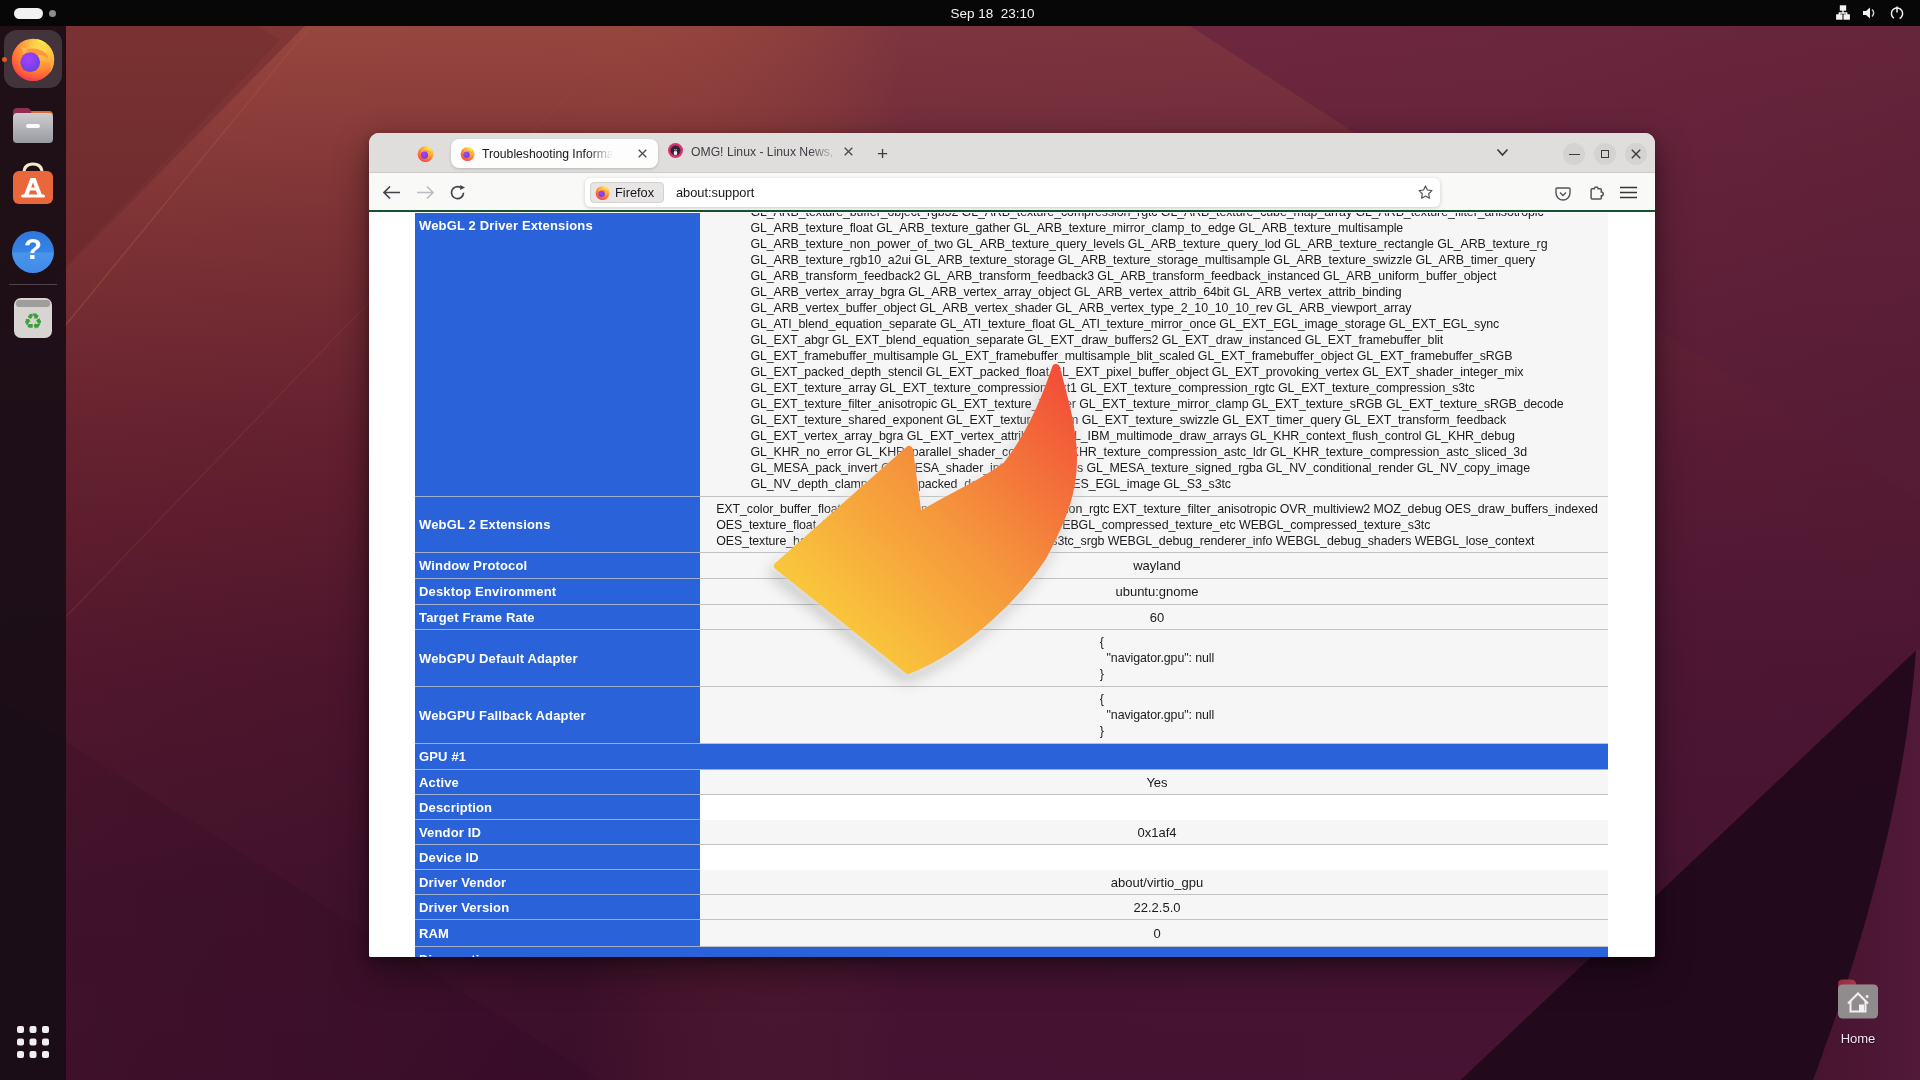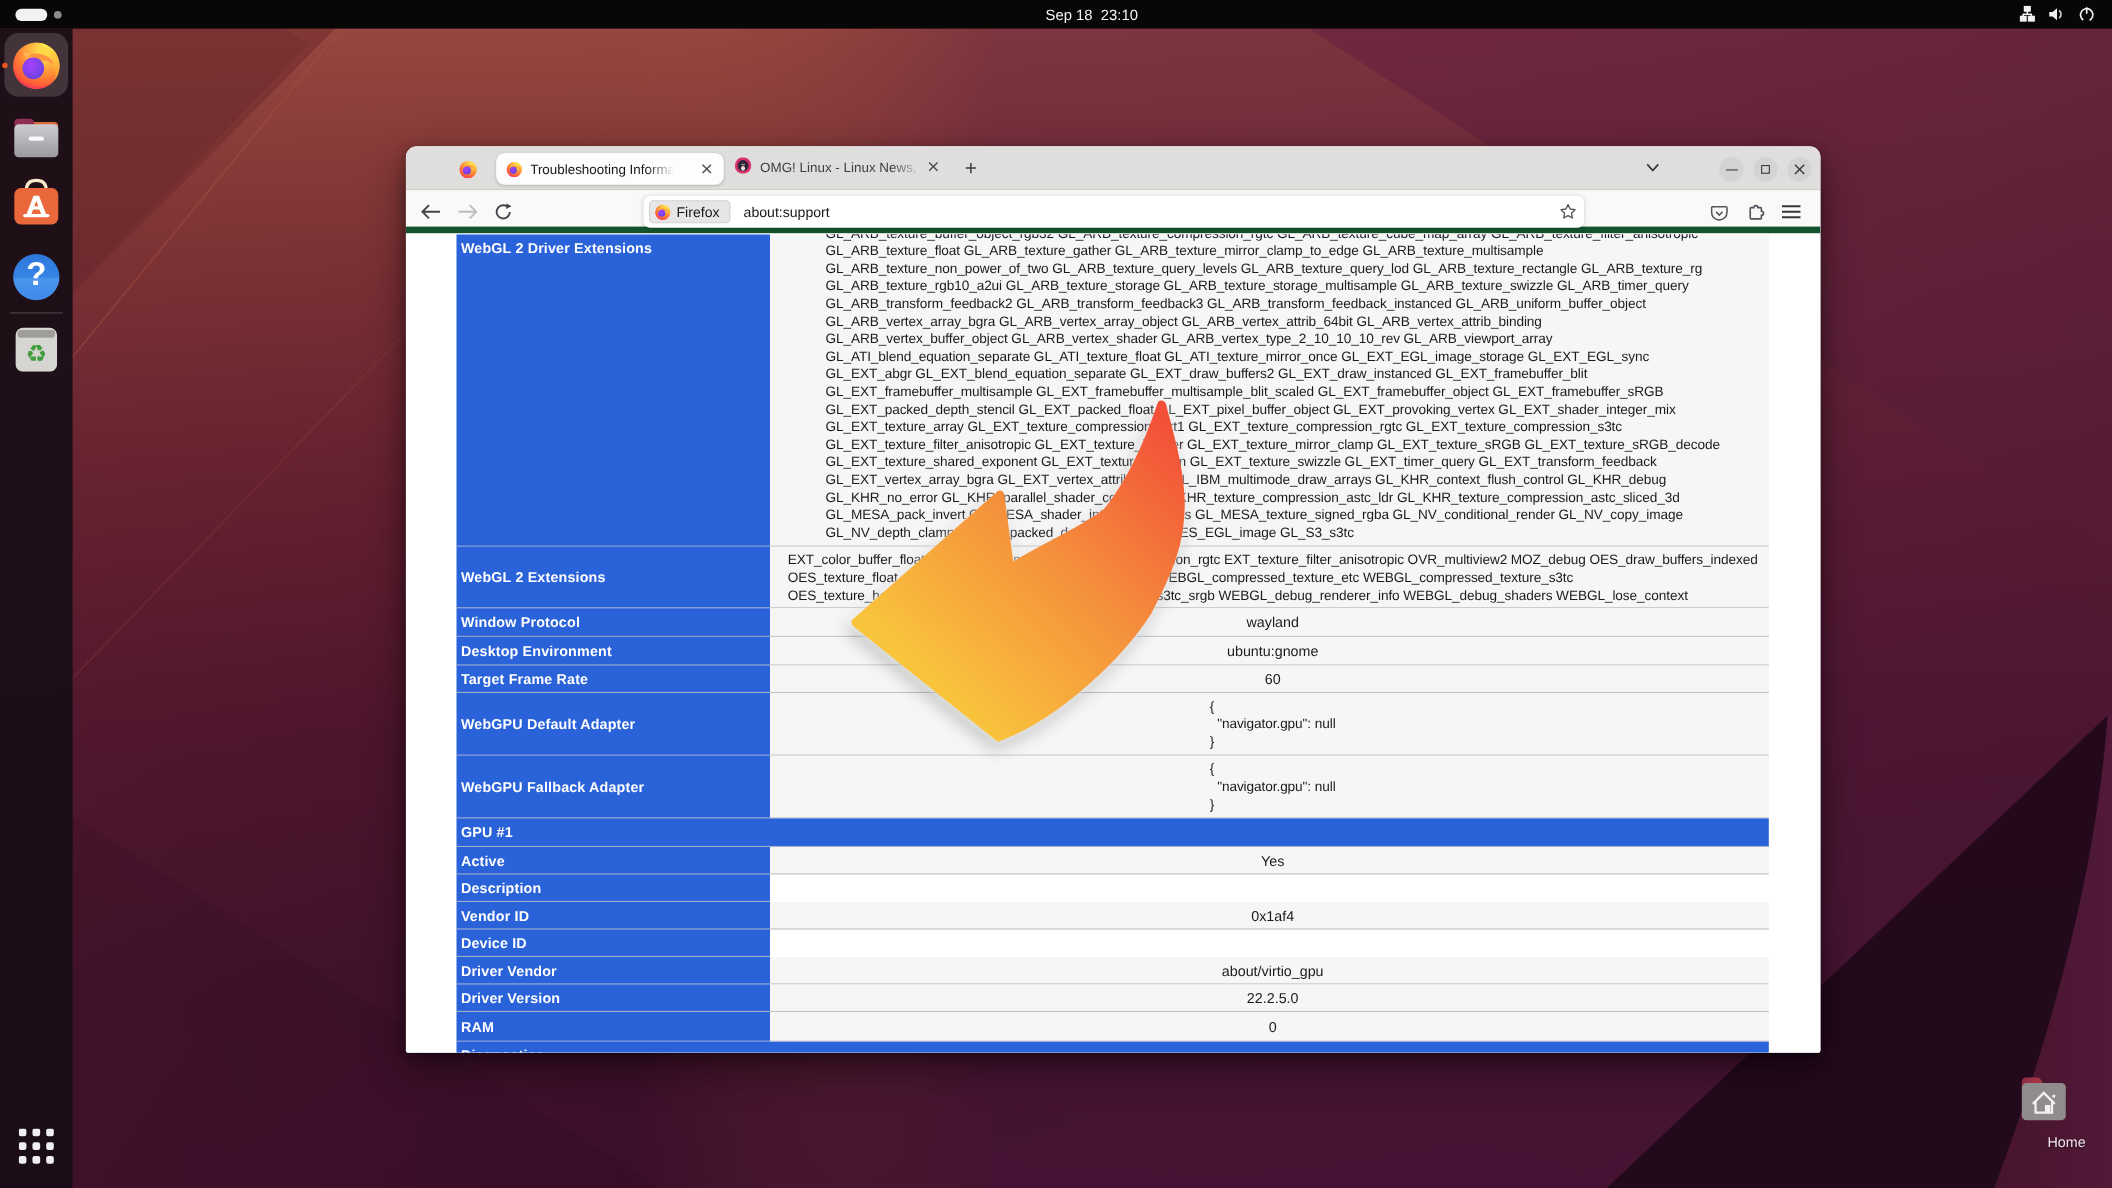--- a/index.html
+++ b/index.html
@@ -17,21 +17,21 @@
 
   
   #dock { left:0; top:26px; width:66px; height:1054px; background:rgba(24,13,22,0.92); z-index:20; }
   .dockbg { left:4px; width:58px; height:58px; border-radius:13px; background:rgba(255,244,240,0.16); }
 
   
   #win { left:369px; top:133px; width:1286px; height:824px; border-radius:10px 10px 2px 2px;
     background:#fff; box-shadow:0 14px 36px rgba(0,0,0,0.42), 0 3px 10px rgba(0,0,0,0.3);
     z-index:10; overflow:hidden; }
   #tabbar { left:0; top:0; width:1286px; height:40px; background:#dfdedc; border-bottom:1px solid #cccbc9; }
-  #navbar { left:0; top:40px; width:1286px; height:39px; background:#f9f9f8; border-bottom:6px solid #14532d; }
+  #navbar { left:0; top:40px; width:1286px; height:39px; background:#f9f9f8; border-bottom:2px solid #14532d; }
   #content { left:0; top:80px; width:1286px; height:744px; background:#fff; overflow:hidden; }
 
   .tab-active { left:82px; top:6px; width:207px; height:29px; background:#fdfdfd; border-radius:8px;
     box-shadow:0 1px 3px rgba(0,0,0,0.18); }
   .tabtitle { font-size:12.2px; color:#17161b; white-space:nowrap; overflow:hidden; }
   .fade-r { -webkit-mask-image:linear-gradient(90deg,#000 78%,transparent 97%);
             mask-image:linear-gradient(90deg,#000 78%,transparent 97%); }
 
   .wbtn { top:10px; width:22px; height:22px; border-radius:50%; background:#d4d3d1; }
 
@@ -39,21 +39,21 @@
   .trowlab { position:absolute; left:46px; width:285px; background:#2a62d9; color:#fff;
     font-weight:bold; font-size:13px; letter-spacing:0.15px; border-bottom:1px solid #9fb0cf; padding-left:4px;
     display:flex; align-items:center; }
   .trowval { position:absolute; left:331px; width:908px; background:#f6f6f6; color:#1b1b1f;
     font-size:13px; border-bottom:1px solid #c2c2c2; display:flex;
     align-items:center; padding-left:6px;justify-content:center; }
   .mono-lines { line-height:16px; white-space:pre; font-size:12.4px; letter-spacing:-0.08px; }
 
   
   #homeicon { left:1832px; top:974px; width:52px; height:50px; }
-  #homelabel { left:1820px; top:1031px; width:76px; text-align:right; color:#f0e5ee;
+  #homelabel { left:1820px; top:1031px; width:76px; text-align:center; color:#f0e5ee;
     font-size:13px; text-shadow:0 1px 2px rgba(0,0,0,0.6); }
 </style>
 </head>
 <body>
 <div id="stage">
 
   <svg width="0" height="0" style="position:absolute">
     <defs>
       <radialGradient id="ffdisc" cx="0.68" cy="0.18" r="1.05">
         <stop offset="0.12" stop-color="#ffd84a"></stop>

